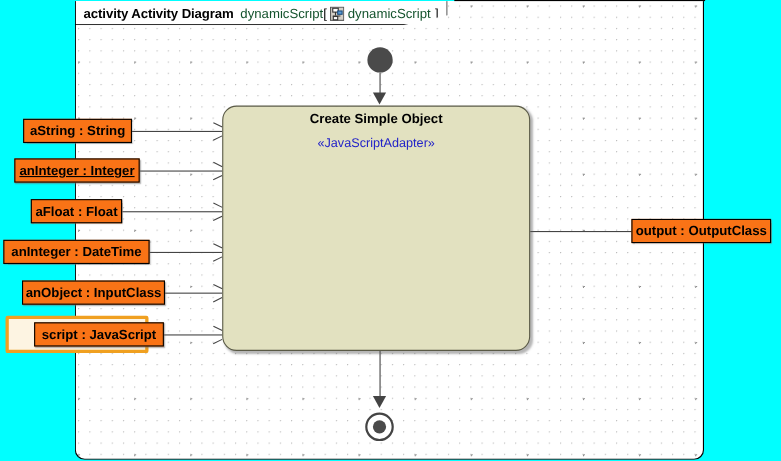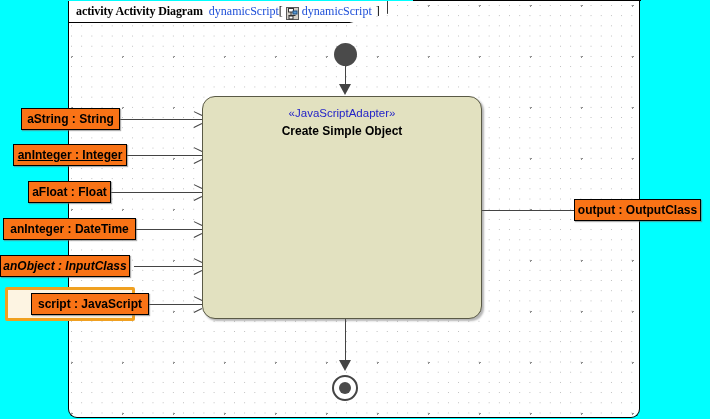--- a/index.html
+++ b/index.html
@@ -68,31 +68,30 @@
     border-top: none;
     background: #ffffff;
     box-sizing: border-box;
     display: flex;
     align-items: center;
     padding: 0 7px 0 7px;
     white-space: nowrap;
     
     clip-path: polygon(0 0, 100% 0, 100% 58%, 88% 100%, 0 100%);
     z-index: 6;
-    font-family: Liberation Serif, serif;
   }
   #frame-title-tab .kw {
     font-weight: bold;
     font-size: 12px;
     color: #000;
     letter-spacing: -0.1px;
   }
   #frame-title-tab .nm {
     font-size: 12px;
-    color: #1d4ed8;
+    color: #14532d;
     margin-left: 6px;
   }
   #frame-title-tab .brk {
     font-size: 12px;
     color: #000;
   }
   #frame-title-tab .tabicon {
     display: inline-block;
     width: 13px;
     height: 13px;
@@ -263,22 +262,22 @@
   </span>
   <span class="nm" style="margin-left:0">dynamicScript</span>
   <span class="brk" style="margin-left:4px">]</span>
 </div>
 
 <div id="initial-node"></div>
 <div class="conn-line conn-v" style="left:345px; top:66px; height:21px;"></div>
 <div class="arrow-down-solid" style="left:339px; top:84px;"></div>
 
 <div id="action-node">
+  <div id="action-title">Create Simple Object</div>
   <div id="action-stereotype">«JavaScriptAdapter»</div>
-  <div id="action-title">Create Simple Object</div>
 </div>
 
 <div class="conn-line conn-v" style="left:345px; top:319px; height:43px;"></div>
 <div class="arrow-down-solid" style="left:339px; top:360px;"></div>
 <div id="final-node">
   <div id="final-node-inner"></div>
 </div>
 
 <div class="pin" style="left:21px; top:108px; width:99px;">
   <span>aString : String</span>
@@ -297,21 +296,21 @@
 </div>
 <div class="conn-line conn-h" style="left:111px; top:192px; width:91px;"></div>
 <div class="arrow-open arrow-right" style="left:202px; top:192px;"></div>
 
 <div class="pin" style="left:3px; top:218px; width:133px;">
   <span>anInteger : DateTime</span>
 </div>
 <div class="conn-line conn-h" style="left:136px; top:229px; width:66px;"></div>
 <div class="arrow-open arrow-right" style="left:202px; top:229px;"></div>
 
-<div class="pin" style="left:0; top:255px; width:130px;font-style:italic;">
+<div class="pin" style="left:20px; top:255px; width:130px;">
   <span>anObject : InputClass</span>
 </div>
 <div class="conn-line conn-h" style="left:134px; top:266px; width:68px;"></div>
 <div class="arrow-open arrow-right" style="left:202px; top:266px;"></div>
 
 <div id="pin-script-selection"></div>
 <div class="pin" style="left:11px; top:293px; width:118px;margin-left:20px;">
   <span>script : JavaScript</span>
 </div>
 <div class="conn-line conn-h" style="left:137px; top:304px; width:65px;"></div>

